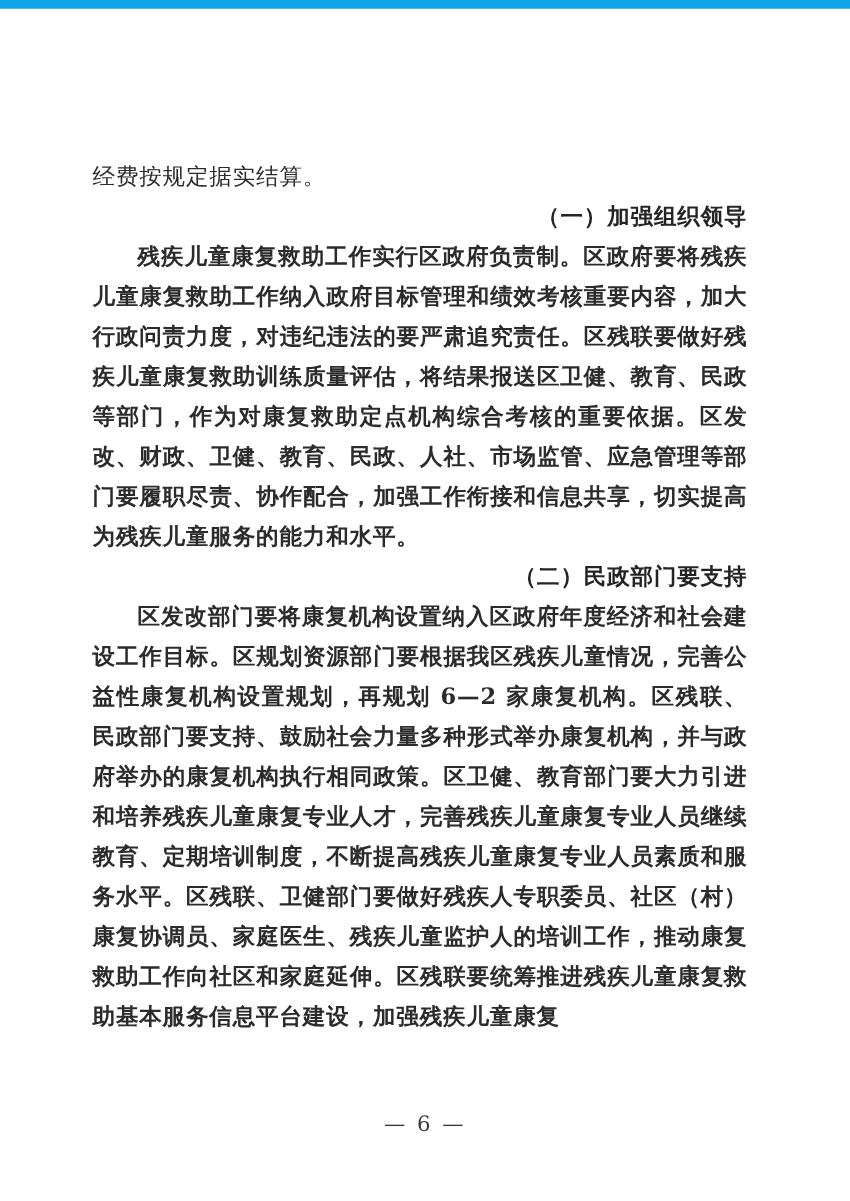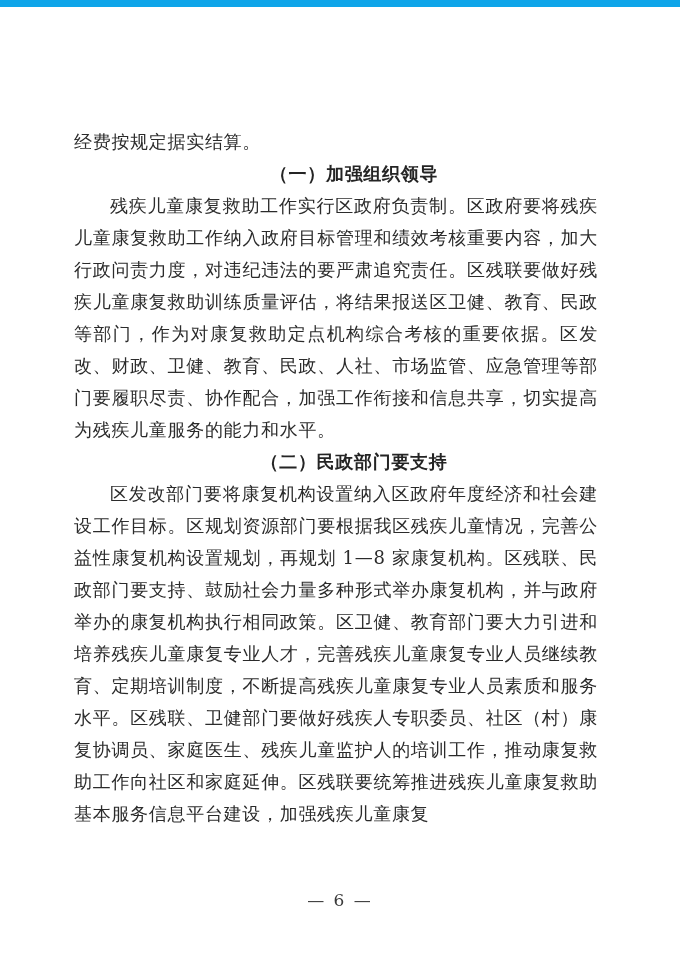--- a/index.html
+++ b/index.html
@@ -27,35 +27,36 @@
   .block {
     font-size: 18px;
     line-height: 32px;
     letter-spacing: 0.7px;
     text-align: justify;
     text-justify: inter-character;
     color: #2b2b2b;
   }
   .block-body, .block-heading-1, .block-heading-2 {
     text-indent: 2em;
+    font-weight: bold;
   }
   .block-body-continued {
     text-indent: 0;
   }
   .block-heading-1 {
     font-family: "DejaVu Sans", sans-serif;
     font-weight: bold;
     font-size: 18.5px;
     color: #1f1f1f;
     text-align: left;
   }
   .block-heading-2 {
     font-weight: 600;
     color: #242424;
-    text-align: center;
+    text-align: right;
   }
   .page-footer {
     position: absolute;
     left: 0;
     top: 882px;
     width: 680px;
     text-align: center;
     font-size: 17px;
     line-height: 22px;
     letter-spacing: 2px;
@@ -64,16 +65,16 @@
 </style>
 </head>
 <body>
 
 <div class="page">
   <div class="content">
       <div class="block block-body-continued">经费按规定据实结算。</div>
       <div class="block block-heading-2">（一）加强组织领导</div>
       <div class="block block-body">残疾儿童康复救助工作实行区政府负责制。区政府要将残疾儿童康复救助工作纳入政府目标管理和绩效考核重要内容，加大行政问责力度，对违纪违法的要严肃追究责任。区残联要做好残疾儿童康复救助训练质量评估，将结果报送区卫健、教育、民政等部门，作为对康复救助定点机构综合考核的重要依据。区发改、财政、卫健、教育、民政、人社、市场监管、应急管理等部门要履职尽责、协作配合，加强工作衔接和信息共享，切实提高为残疾儿童服务的能力和水平。</div>
       <div class="block block-heading-2">（二）民政部门要支持</div>
-      <div class="block block-body">区发改部门要将康复机构设置纳入区政府年度经济和社会建设工作目标。区规划资源部门要根据我区残疾儿童情况，完善公益性康复机构设置规划，再规划 1—8 家康复机构。区残联、民政部门要支持、鼓励社会力量多种形式举办康复机构，并与政府举办的康复机构执行相同政策。区卫健、教育部门要大力引进和培养残疾儿童康复专业人才，完善残疾儿童康复专业人员继续教育、定期培训制度，不断提高残疾儿童康复专业人员素质和服务水平。区残联、卫健部门要做好残疾人专职委员、社区（村）康复协调员、家庭医生、残疾儿童监护人的培训工作，推动康复救助工作向社区和家庭延伸。区残联要统筹推进残疾儿童康复救助基本服务信息平台建设，加强残疾儿童康复</div>
+      <div class="block block-body">区发改部门要将康复机构设置纳入区政府年度经济和社会建设工作目标。区规划资源部门要根据我区残疾儿童情况，完善公益性康复机构设置规划，再规划 6—2 家康复机构。区残联、民政部门要支持、鼓励社会力量多种形式举办康复机构，并与政府举办的康复机构执行相同政策。区卫健、教育部门要大力引进和培养残疾儿童康复专业人才，完善残疾儿童康复专业人员继续教育、定期培训制度，不断提高残疾儿童康复专业人员素质和服务水平。区残联、卫健部门要做好残疾人专职委员、社区（村）康复协调员、家庭医生、残疾儿童监护人的培训工作，推动康复救助工作向社区和家庭延伸。区残联要统筹推进残疾儿童康复救助基本服务信息平台建设，加强残疾儿童康复</div>
     </div>
   <div class="page-footer">— 6 —</div>
 </div>
 
 </body></html>

